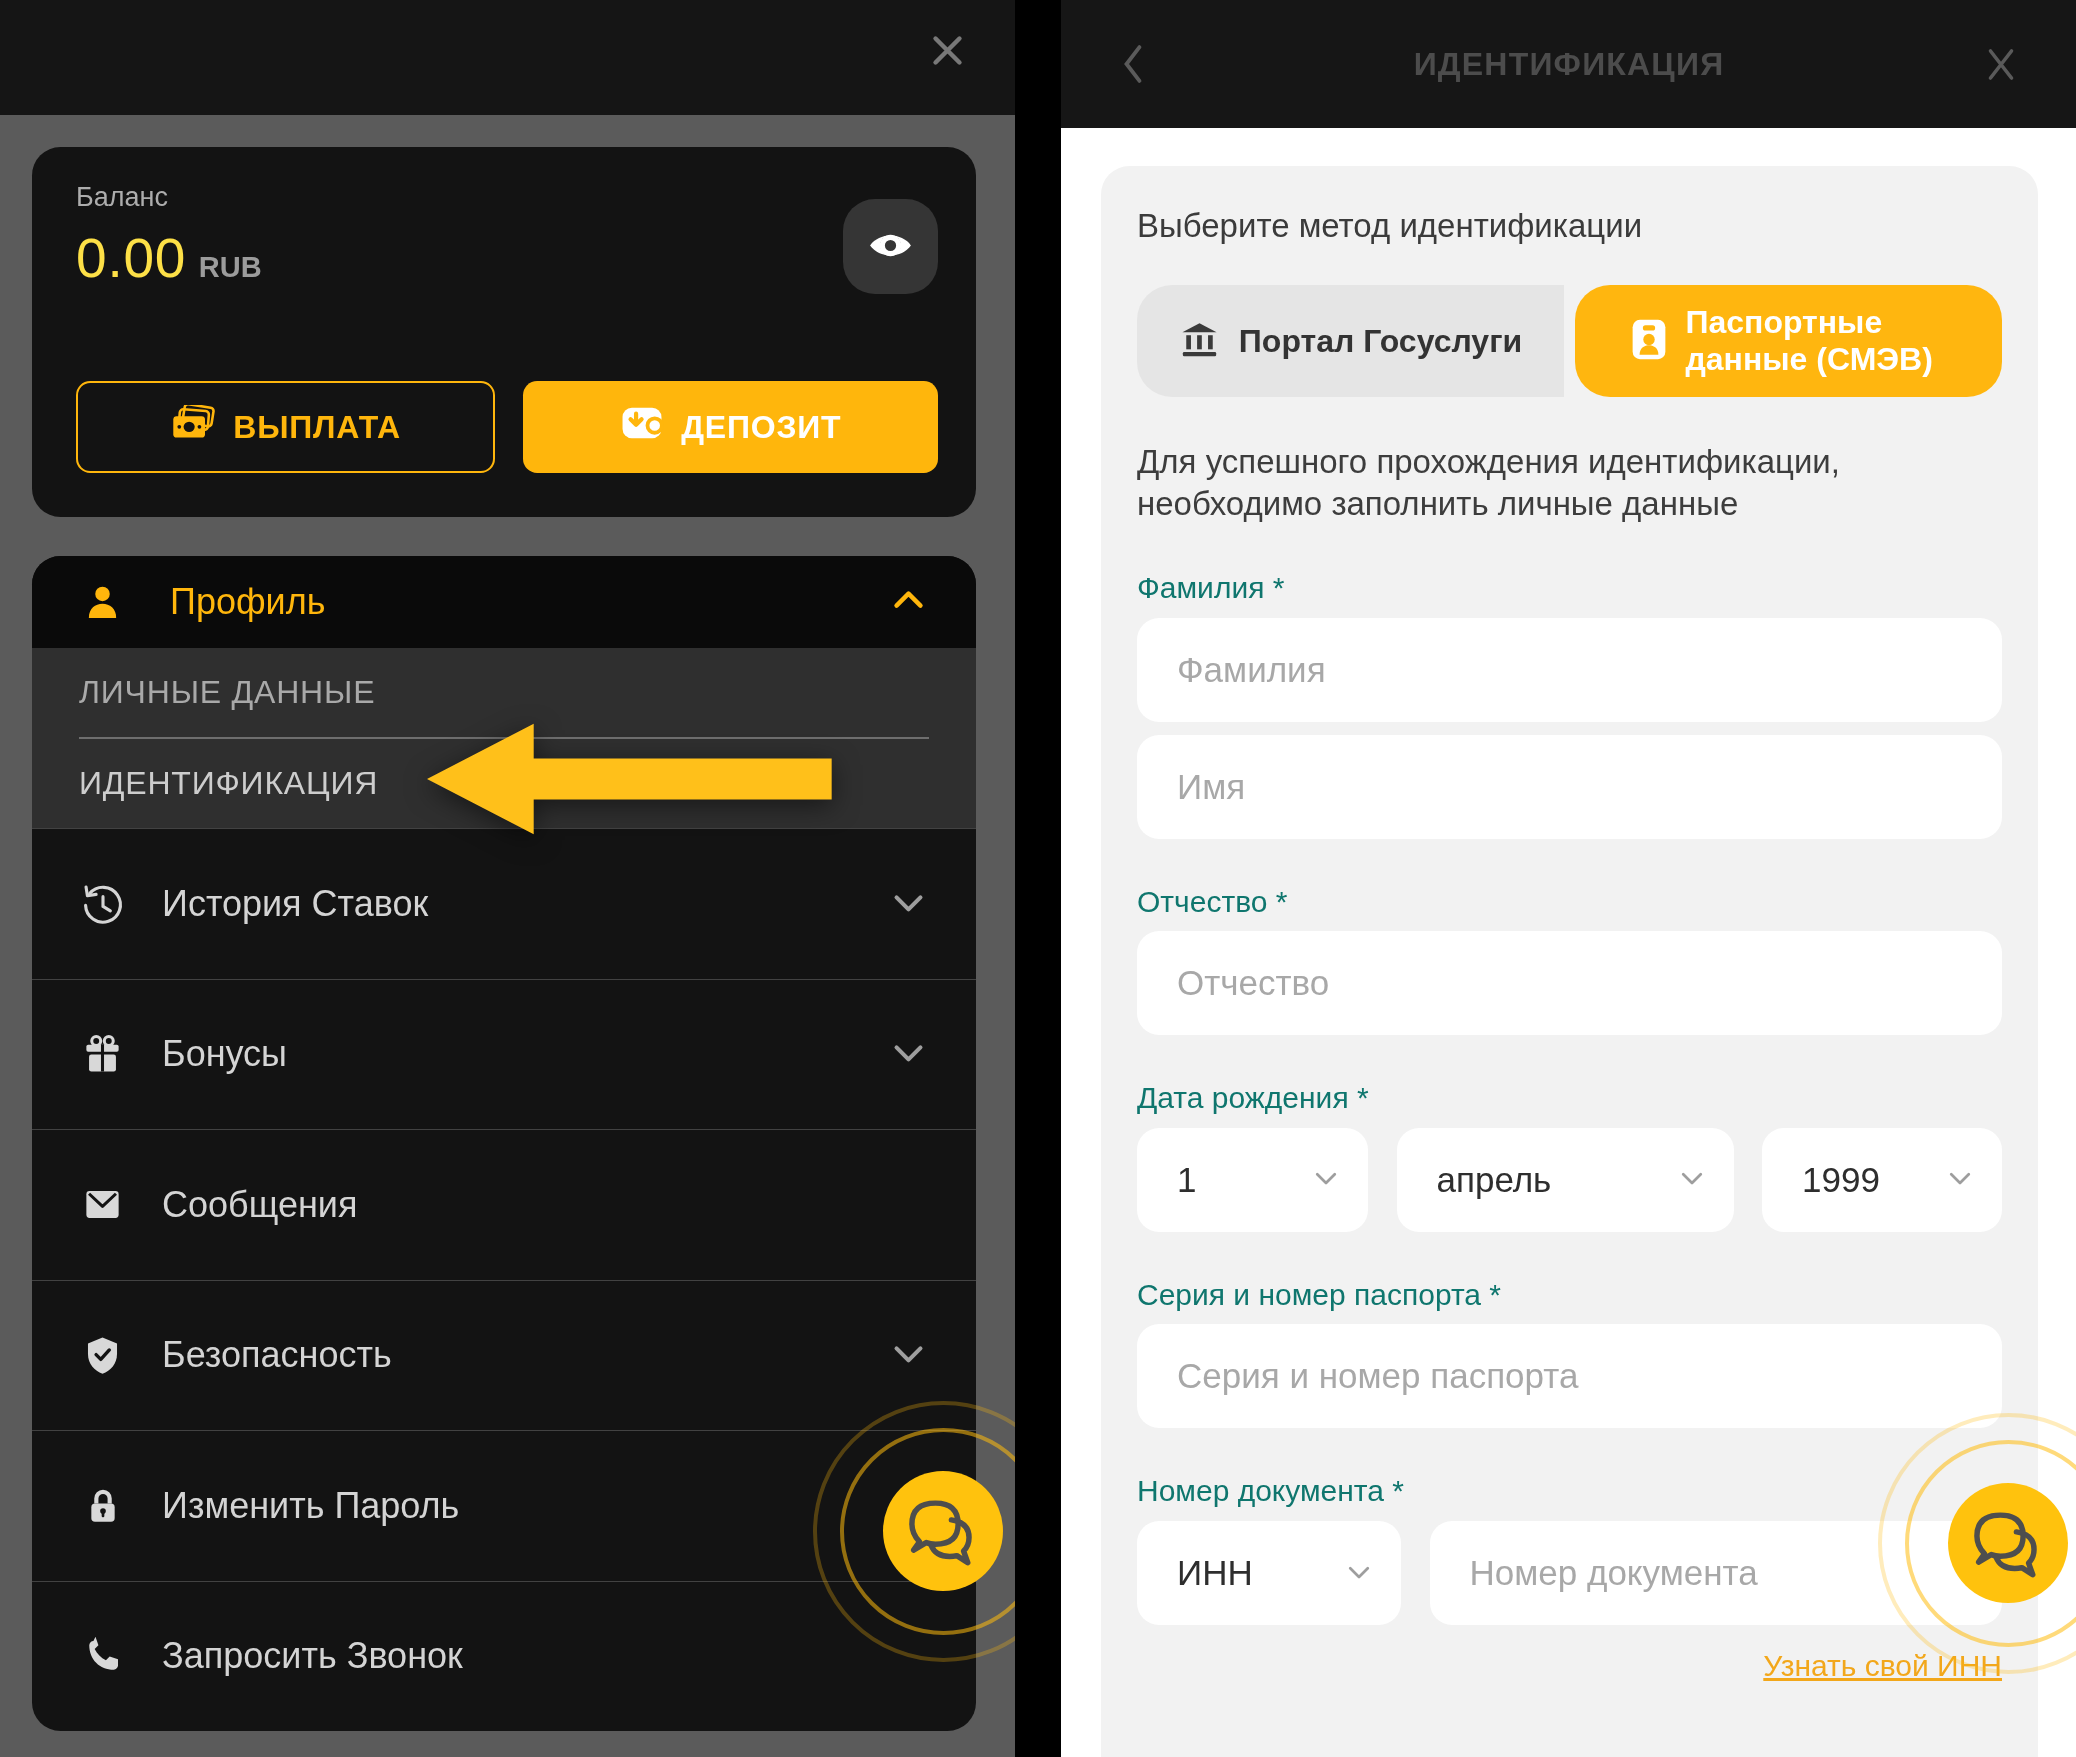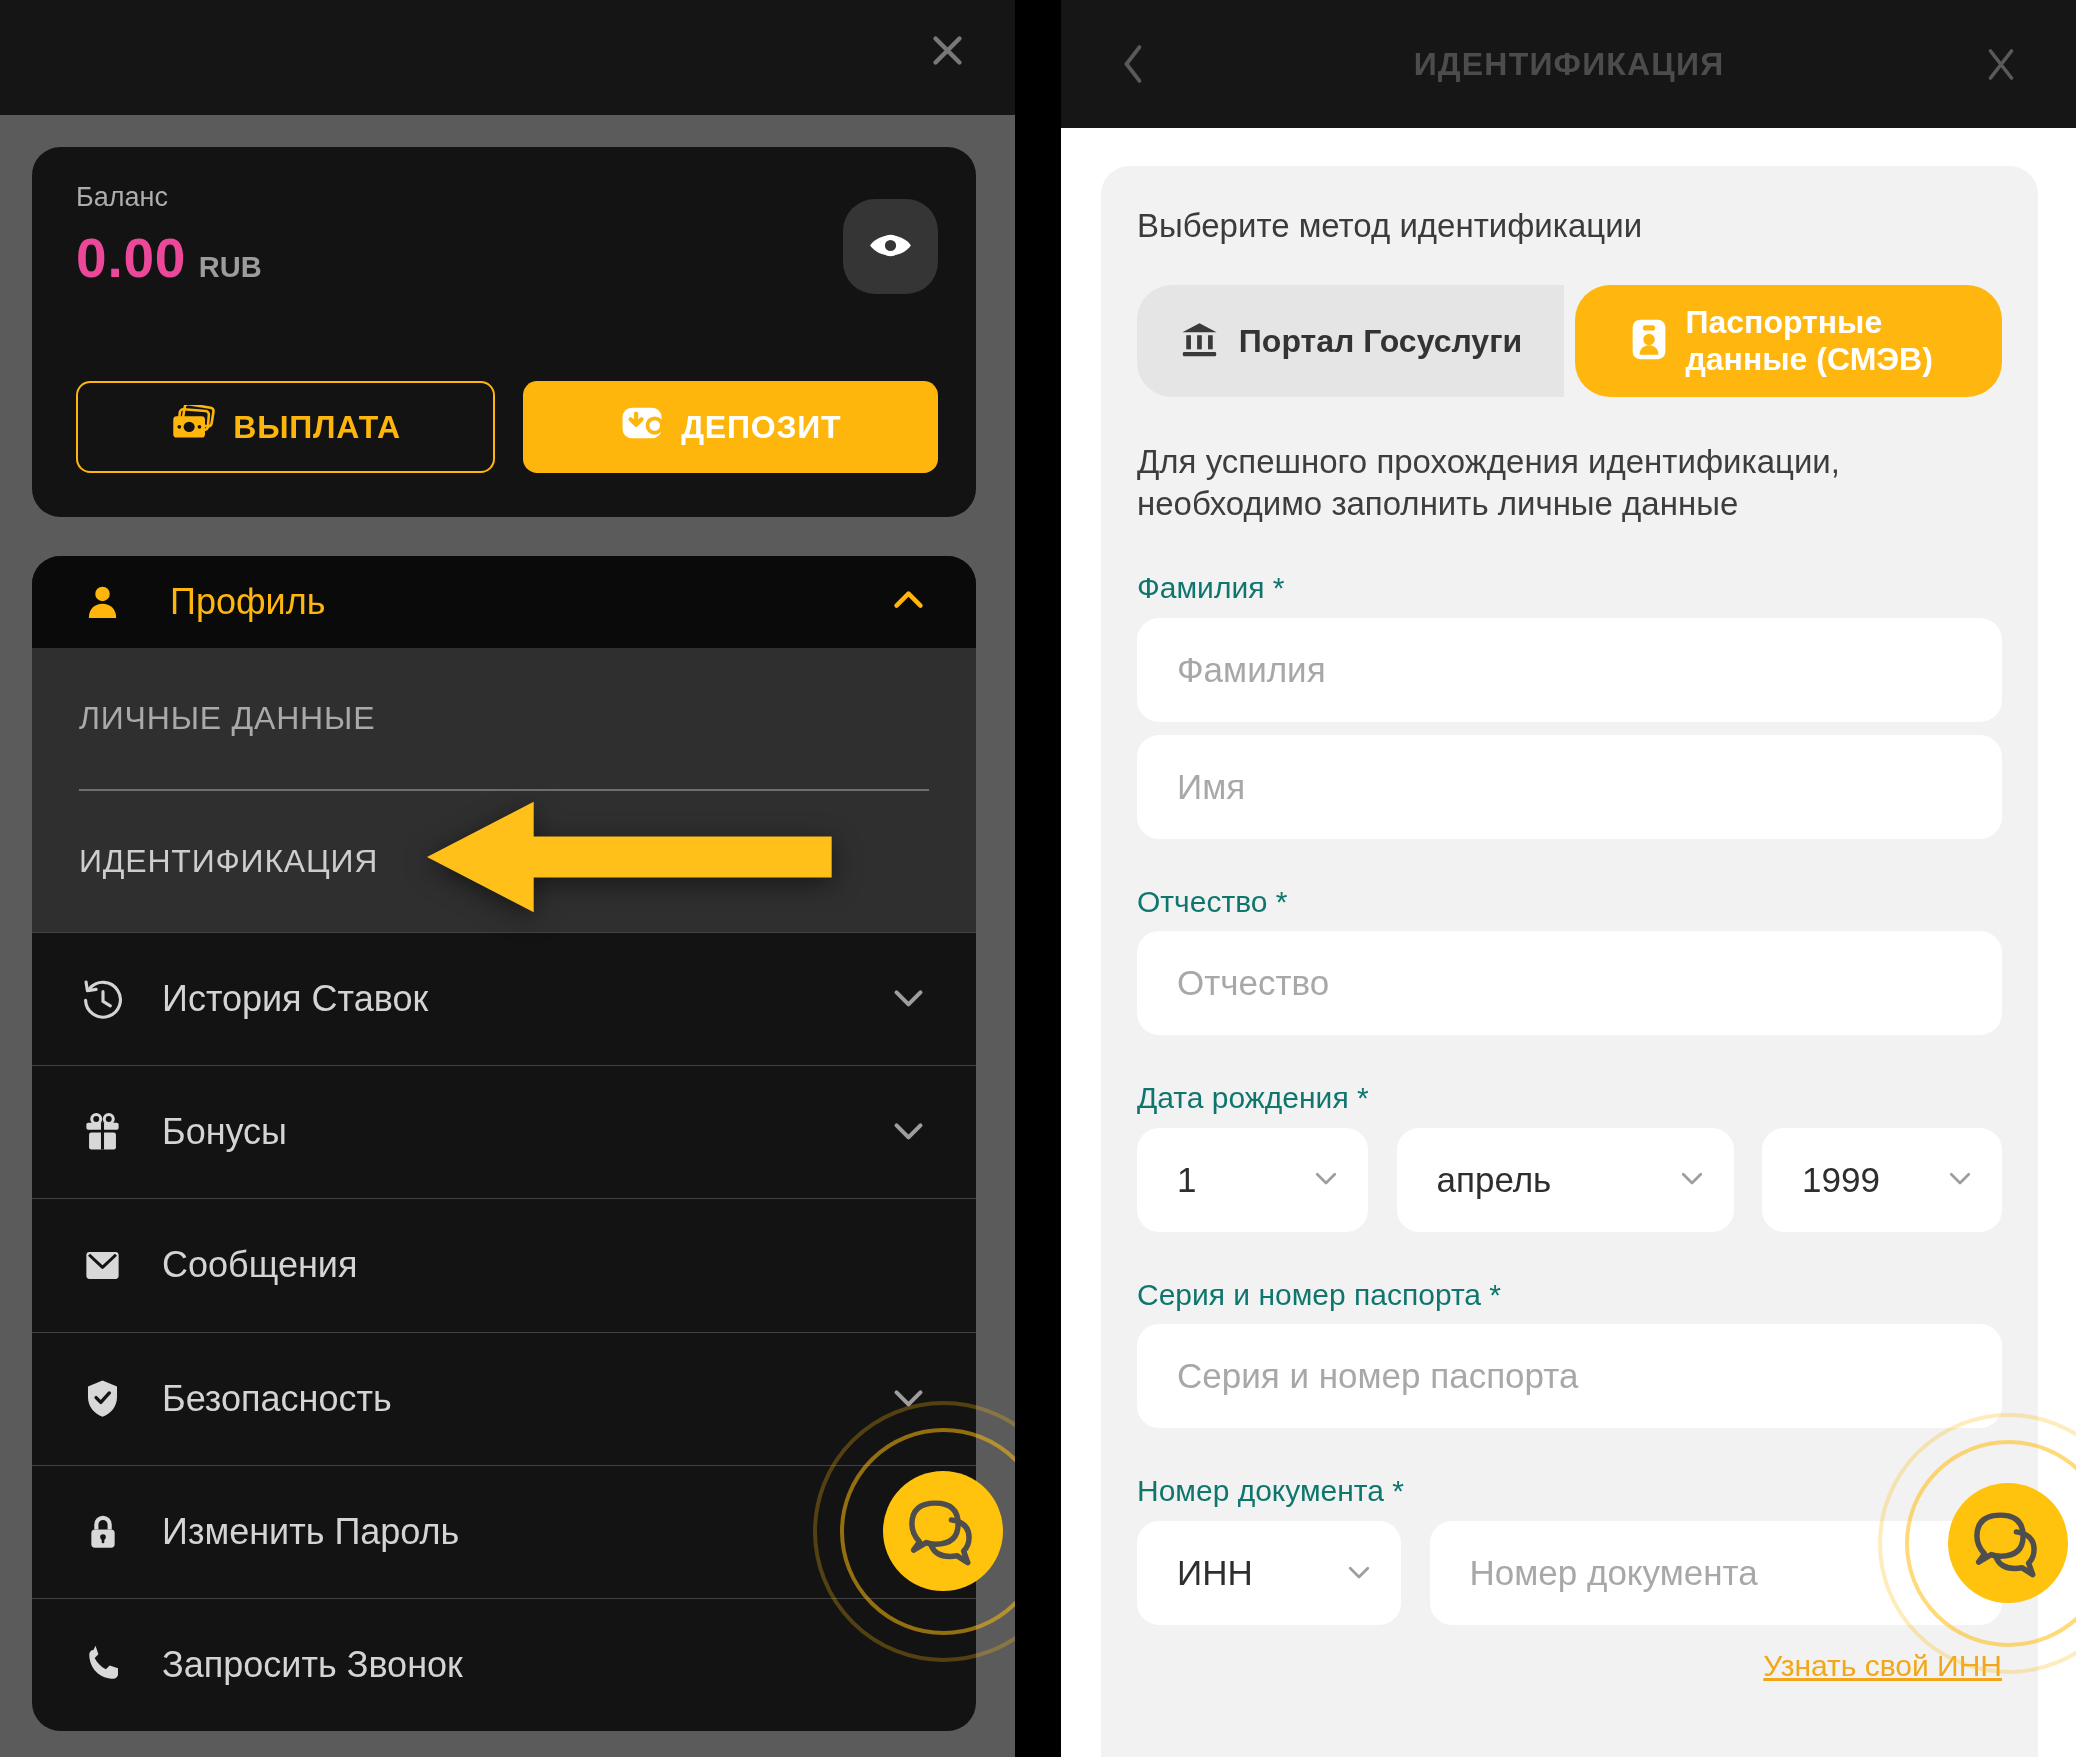--- a/index.html
+++ b/index.html
@@ -9,34 +9,34 @@
   
   .left-panel{position:absolute;left:0;top:0;width:1015px;height:1758px;background:#5B5B5B;}
   .left-header{position:absolute;left:0;top:0;width:100%;height:115px;background:#151515;}
   .icon-btn{display:flex;align-items:center;justify-content:center;cursor:pointer;background:none;border:none;padding:0;}
   .left-close{position:absolute;top:19px;right:36px;width:63px;height:63px;}
 
   .balance-card{position:absolute;left:32px;top:147px;width:944px;height:370px;
                 background:#131313;border-radius:28.5px;}
   .balance-label{position:absolute;left:44px;top:35px;font-size:27px;color:#ADADAD;}
   .balance-amount-row{position:absolute;left:44px;top:79px;display:flex;align-items:baseline;gap:12.6px;}
-  .balance-amount{font-size:55px;font-weight:bold;color:#ec4899;letter-spacing:0.8px;}
+  .balance-amount{font-size:55px;font-weight:normal;color:#fde047;letter-spacing:0.8px;}
   .balance-currency{font-size:29px;font-weight:bold;color:#9C9C9C;}
   .eye-btn{position:absolute;top:52px;right:38px;width:95px;height:95px;background:#353535;border-radius:32px;}
   .balance-buttons{position:absolute;left:44px;right:38px;bottom:44px;display:flex;gap:28.5px;}
   .btn{flex:1;height:92px;border-radius:14.2px;display:flex;align-items:center;justify-content:center;
        gap:17.4px;font-size:32px;font-weight:bold;letter-spacing:0.8px;cursor:pointer;}
   .btn-withdraw{border:2.4px solid #FFB60C;color:#FFB60C;background:transparent;}
   .btn-deposit{background:#FFB60C;color:#FFFFFF;border:none;}
 
   .menu-card{position:absolute;left:32px;top:556px;width:944px;height:1175px;background:#131313;
              border-radius:28.5px;overflow:hidden;display:flex;flex-direction:column;}
   .profile-header{height:92px;background:#0A0A0A;display:flex;align-items:center;padding:0 47px;flex:none;cursor:pointer;}
   .profile-label{margin-left:44px;font-size:36px;color:#FFB60C;flex:1;}
-  .submenu{height:284px;background:#2F2F2F;display:flex;flex-direction:column;flex:none;}
+  .submenu{height:180px;background:#2F2F2F;display:flex;flex-direction:column;flex:none;}
   .submenu-item{flex:1;display:flex;align-items:center;padding:0 47px;font-size:32px;letter-spacing:0.8px;cursor:pointer;position:relative;}
   .submenu-item.dim{color:#A9A9A9;}
   .submenu-item.lit{color:#CDCDCD;}
   .submenu-divider{height:1.6px;background:#6E6E6E;margin:0 47px;flex:none;}
   .pointer-arrow{position:absolute;left:395px;top:50%;transform:translateY(-50%);
                  filter:drop-shadow(0 6.3px 12.6px rgba(0,0,0,.5));}
   .menu-rows{flex:1;display:flex;flex-direction:column;}
   .menu-row{flex:1;display:flex;align-items:center;padding:0 47px;border-top:1.6px solid #424242;cursor:pointer;}
   .menu-icon{width:47px;height:47px;flex:none;display:flex;align-items:center;justify-content:center;}
   .menu-row-label{margin-left:36px;font-size:36px;color:#D4D4D4;flex:1;}

